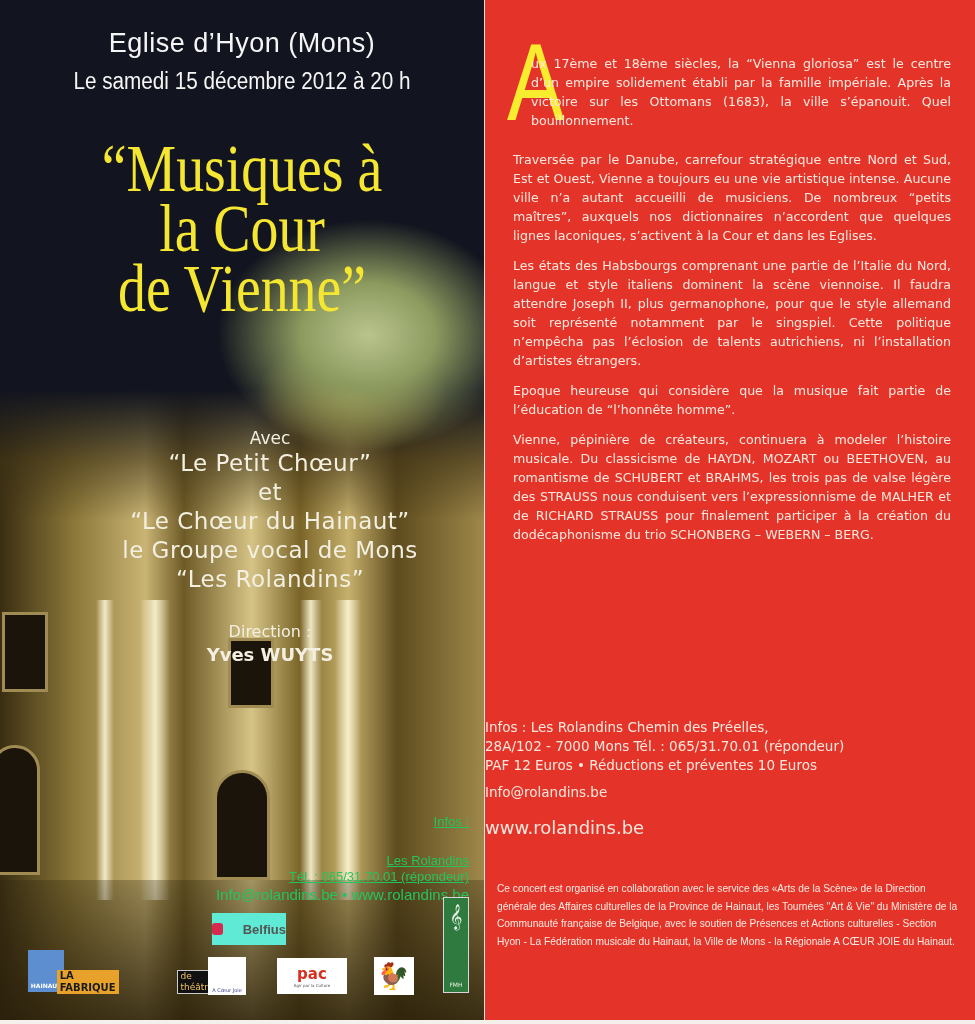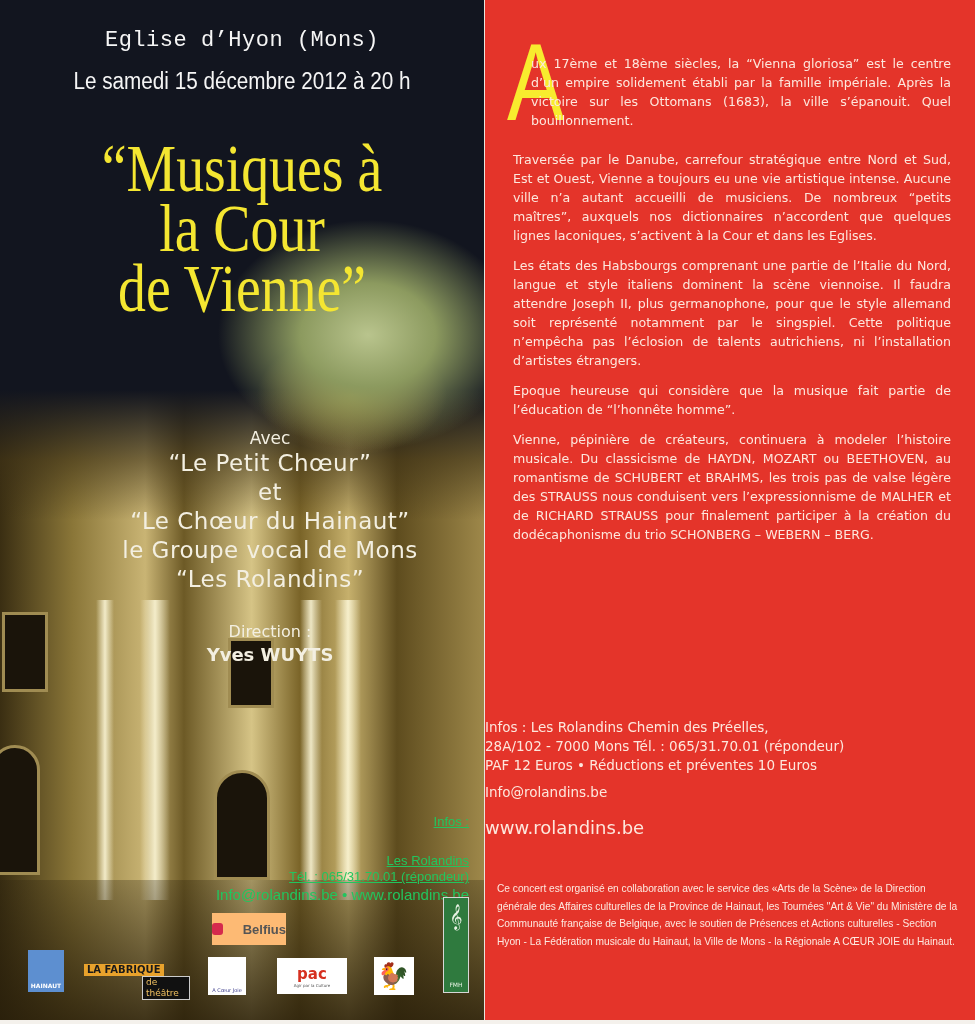--- a/index.html
+++ b/index.html
@@ -18,21 +18,21 @@
       radial-gradient(ellipse 95px 60px at 352px 395px, #a48b3c 0%, rgba(100,80,30,0) 100%),
       linear-gradient(180deg, rgba(18,21,31,1) 0px, rgba(18,21,31,1) 390px, rgba(60,48,22,0.6) 460px, rgba(0,0,0,0) 520px),
       linear-gradient(90deg, #3a2e12 0%, #8a7638 15%, #c9b474 30%, #6d5a26 38%, #d6c486 52%, #7a6428 62%, #c6b06c 72%, #5e4c1e 82%, #9e884a 100%);
   }
   .pillar { position: absolute; top: 600px; height: 300px; background: linear-gradient(90deg, rgba(255,252,225,0) 0%, rgba(255,250,220,0.85) 50%, rgba(255,252,225,0) 100%); }
   .window-dark { position: absolute; background: #1a140a; border: 3px solid #a08c52; }
   .arch { position: absolute; background: #1a140a; border-radius: 40px 40px 0 0; border: 3px solid #a08c52; }
   .bottom-shade { position: absolute; left: 0; top: 880px; width: 484px; height: 140px; background: linear-gradient(180deg, rgba(45,36,15,0.3), rgba(40,30,10,0.85)); }
 
   .venue { position: absolute; left: 0; width: 484px; text-align: center; color: #f5f5f5; }
-  .venue.l1 { top: 28px; font-size: 22px; letter-spacing: 0.5px; font-family: Liberation Mono, monospace; }
+  .venue.l1 { top: 28px; font-size: 27px; letter-spacing: 0.5px; font-family: Liberation Sans, sans-serif; }
   .venue.l2 { top: 68px; font-size: 23px; font-family: "Liberation Sans", sans-serif; transform: scaleX(0.9); }
 
   .title {
     position: absolute; left: 0; top: 138px; width: 484px; text-align: center;
     color: #f4e631; font-family: "Liberation Serif", serif; font-size: 68px; line-height: 60px;
     transform: scaleX(0.82);
   }
   .title div { white-space: nowrap; }
 
   .perf { position: absolute; left: 0; top: 427px; width: 540px; text-align: center; color: #f3efe1; }
@@ -41,24 +41,24 @@
   .perf .dir { margin-top: 26px; font-size: 16px; line-height: 24px; }
   .perf .dirname { font-size: 18px; font-weight: bold; line-height: 22px; }
 
   .infos-left { position: absolute; left: 0; top: 814px; width: 469px; text-align: right; color: #22c55e; font-family: "Liberation Sans", sans-serif; }
   .infos-left .hd { font-size: 13px; text-decoration: underline; }
   .infos-left .ln { font-size: 13px; text-decoration: underline; line-height: 16px; }
   .infos-left .ln.first { margin-top: 24px; text-decoration: underline; }
   .infos-left .mail { font-size: 15px; line-height: 19px; }
 
   .logo { position: absolute; display: flex; align-items: center; justify-content: center; }
-  .logo-belfius { left: 212px; top: 913px; width: 74px; height: 32px; background: #fdba74; color: #555; font-family: "Liberation Sans", sans-serif; font-size: 13px; font-weight: bold; gap: 20px; flex-direction: row; }
+  .logo-belfius { left: 212px; top: 913px; width: 74px; height: 32px; background: #5eead4; color: #555; font-family: "Liberation Sans", sans-serif; font-size: 13px; font-weight: bold; gap: 20px; flex-direction: row; }
   .logo-belfius .mark { width: 12px; height: 12px; background: #d52a4d; border-radius: 3px; }
   .logo-hainaut { left: 28px; top: 950px; width: 36px; height: 42px; background: #5d8fd0; color: #fff; font-size: 6px; font-weight: bold; flex-direction: column; justify-content: flex-end; padding-bottom: 3px; }
-  .logo-fabrique { left: 84px; top: 970px; width: 106px; height: 24px; flex-direction: column; align-items: flex-start; }
+  .logo-fabrique { left: 84px; top: 970px; width: 106px; height: 24px; flex-direction: row; align-items: flex-start; }
   .logo-fabrique .a { background: #e8a22c; color: #1a1a1a; font-size: 10px; font-weight: bold; padding: 0 3px; line-height: 12px; }
   .logo-fabrique .b { background: #111; color: #f0c060; font-size: 9px; margin-left: 58px; padding: 0 3px; line-height: 11px; border: 1px solid #ccc; }
   .logo-acj { left: 208px; top: 957px; width: 38px; height: 38px; background: #fff; color: #3a3a8a; font-size: 5px; flex-direction: column; justify-content: flex-end; padding-bottom: 2px; }
   .logo-pac { left: 277px; top: 958px; width: 70px; height: 36px; background: #fff; color: #d63020; font-size: 15px; font-weight: bold; flex-direction: column; }
   .logo-pac .sub { font-size: 4px; color: #555; font-weight: normal; }
   .logo-coq { left: 374px; top: 957px; width: 40px; height: 38px; background: #fff; color: #d9261c; font-size: 26px; }
   .logo-fmh { left: 443px; top: 897px; width: 26px; height: 96px; background: #2f7a3e; color: #e8f3e4; font-size: 6px; flex-direction: column; justify-content: space-between; padding: 6px 0 4px; border: 1px solid #d7d7d7; }
   .logo-fmh .clef { font-size: 22px; font-family: "DejaVu Serif", serif; }
 
   

